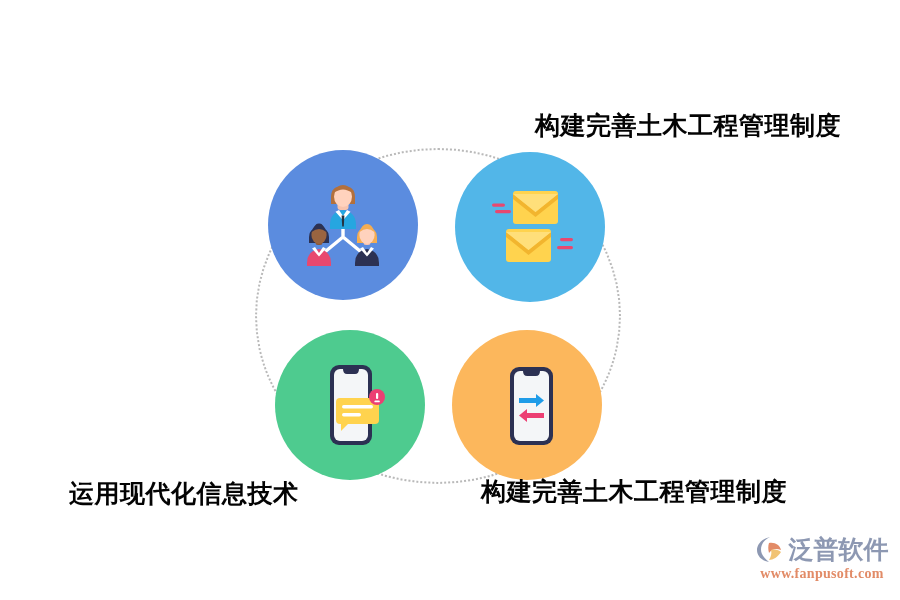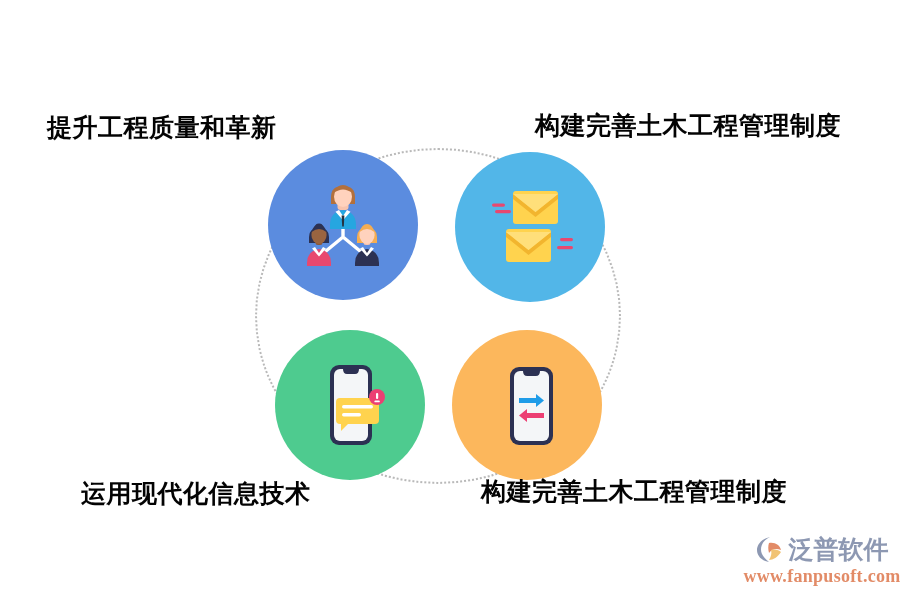--- a/index.html
+++ b/index.html
@@ -50,21 +50,21 @@
     position: absolute;
     font-weight: bold;
     font-size: 25px;
     color: #030303;
     letter-spacing: 0.5px;
     white-space: nowrap;
     line-height: 1.1;
   }
   .label-tl { left: 47px;  top: 114px; }
   .label-tr { left: 535px; top: 112px; }
-  .label-bl { left: 69px;  top: 480px; margin-left: 12px; }
+  .label-bl { left: 69px;  top: 480px; }
   .label-br { left: 481px; top: 478px; }
 
   
   .watermark {
     position: absolute;
     left: 752px;
     top: 536px;
     width: 140px;
     height: 56px;
     display: flex;
@@ -80,21 +80,21 @@
   .wm-brand {
     font-size: 25px;
     font-weight: bold;
     color: #8591ad;
     letter-spacing: 0px;
     line-height: 1;
   }
   .wm-url {
     margin-top: 3px;
     font-family: "Liberation Serif", "DejaVu Serif", serif;
-    font-size: 18px;
+    font-size: 14px;
     font-weight: bold;
     color: #e0835c;
     letter-spacing: 0.3px;
   }
 </style>
 </head>
 <body>
 
 <div id="canvas">
 
@@ -122,21 +122,20 @@
       <path d="M22 72 l4 6 l4-6 l3 1.6 l-7 8 l-7-8 z" fill="#ffffff"></path>
 
       <path d="M64 62 q0-9 10-9 q10 0 10 9 l0 6 l-20 0 z" fill="#f5ad52"></path>
       <rect x="70.5" y="62" width="7" height="8" rx="2.5" fill="#f7c3ad"></rect>
       <ellipse cx="74" cy="60" rx="7.6" ry="9" fill="#ffd2bd"></ellipse>
       <path d="M66.5 57 q2.5-8 7.5-8 q5 0 7.5 8 q-4-3-7.5-3 q-3.5 0-7.5 3 z" fill="#f5ad52"></path>
       <path d="M62 88 q0-12 12-14 q12 2 12 14 l0 3 l-24 0 z" fill="#2c3153"></path>
       <path d="M70 72 l4 6 l4-6 l3 1.6 l-7 8 l-7-8 z" fill="#ffffff"></path>
     </svg>
   </div>
-  <div class="label label-tl">提升工程质量和革新</div>
 
   <div class="node node-mail" style="background:#52b6e8">
     <svg width="104" height="104" viewBox="0 0 104 104">
 
       <rect x="14" y="28.5" width="13" height="3.2" rx="1.6" fill="#e8486f"></rect>
       <rect x="17" y="35" width="16" height="3.2" rx="1.6" fill="#e8486f"></rect>
 
       <rect x="35" y="16" width="45" height="33" rx="3" fill="#ffd34e"></rect>
       <path d="M35 19 l22.5 18 L80 19 l0 5 l-22.5 18 L35 24 z" fill="#f2b52e"></path>
       <path d="M35 19 l22.5 18 L80 19 z" fill="#ffdf7a"></path>

